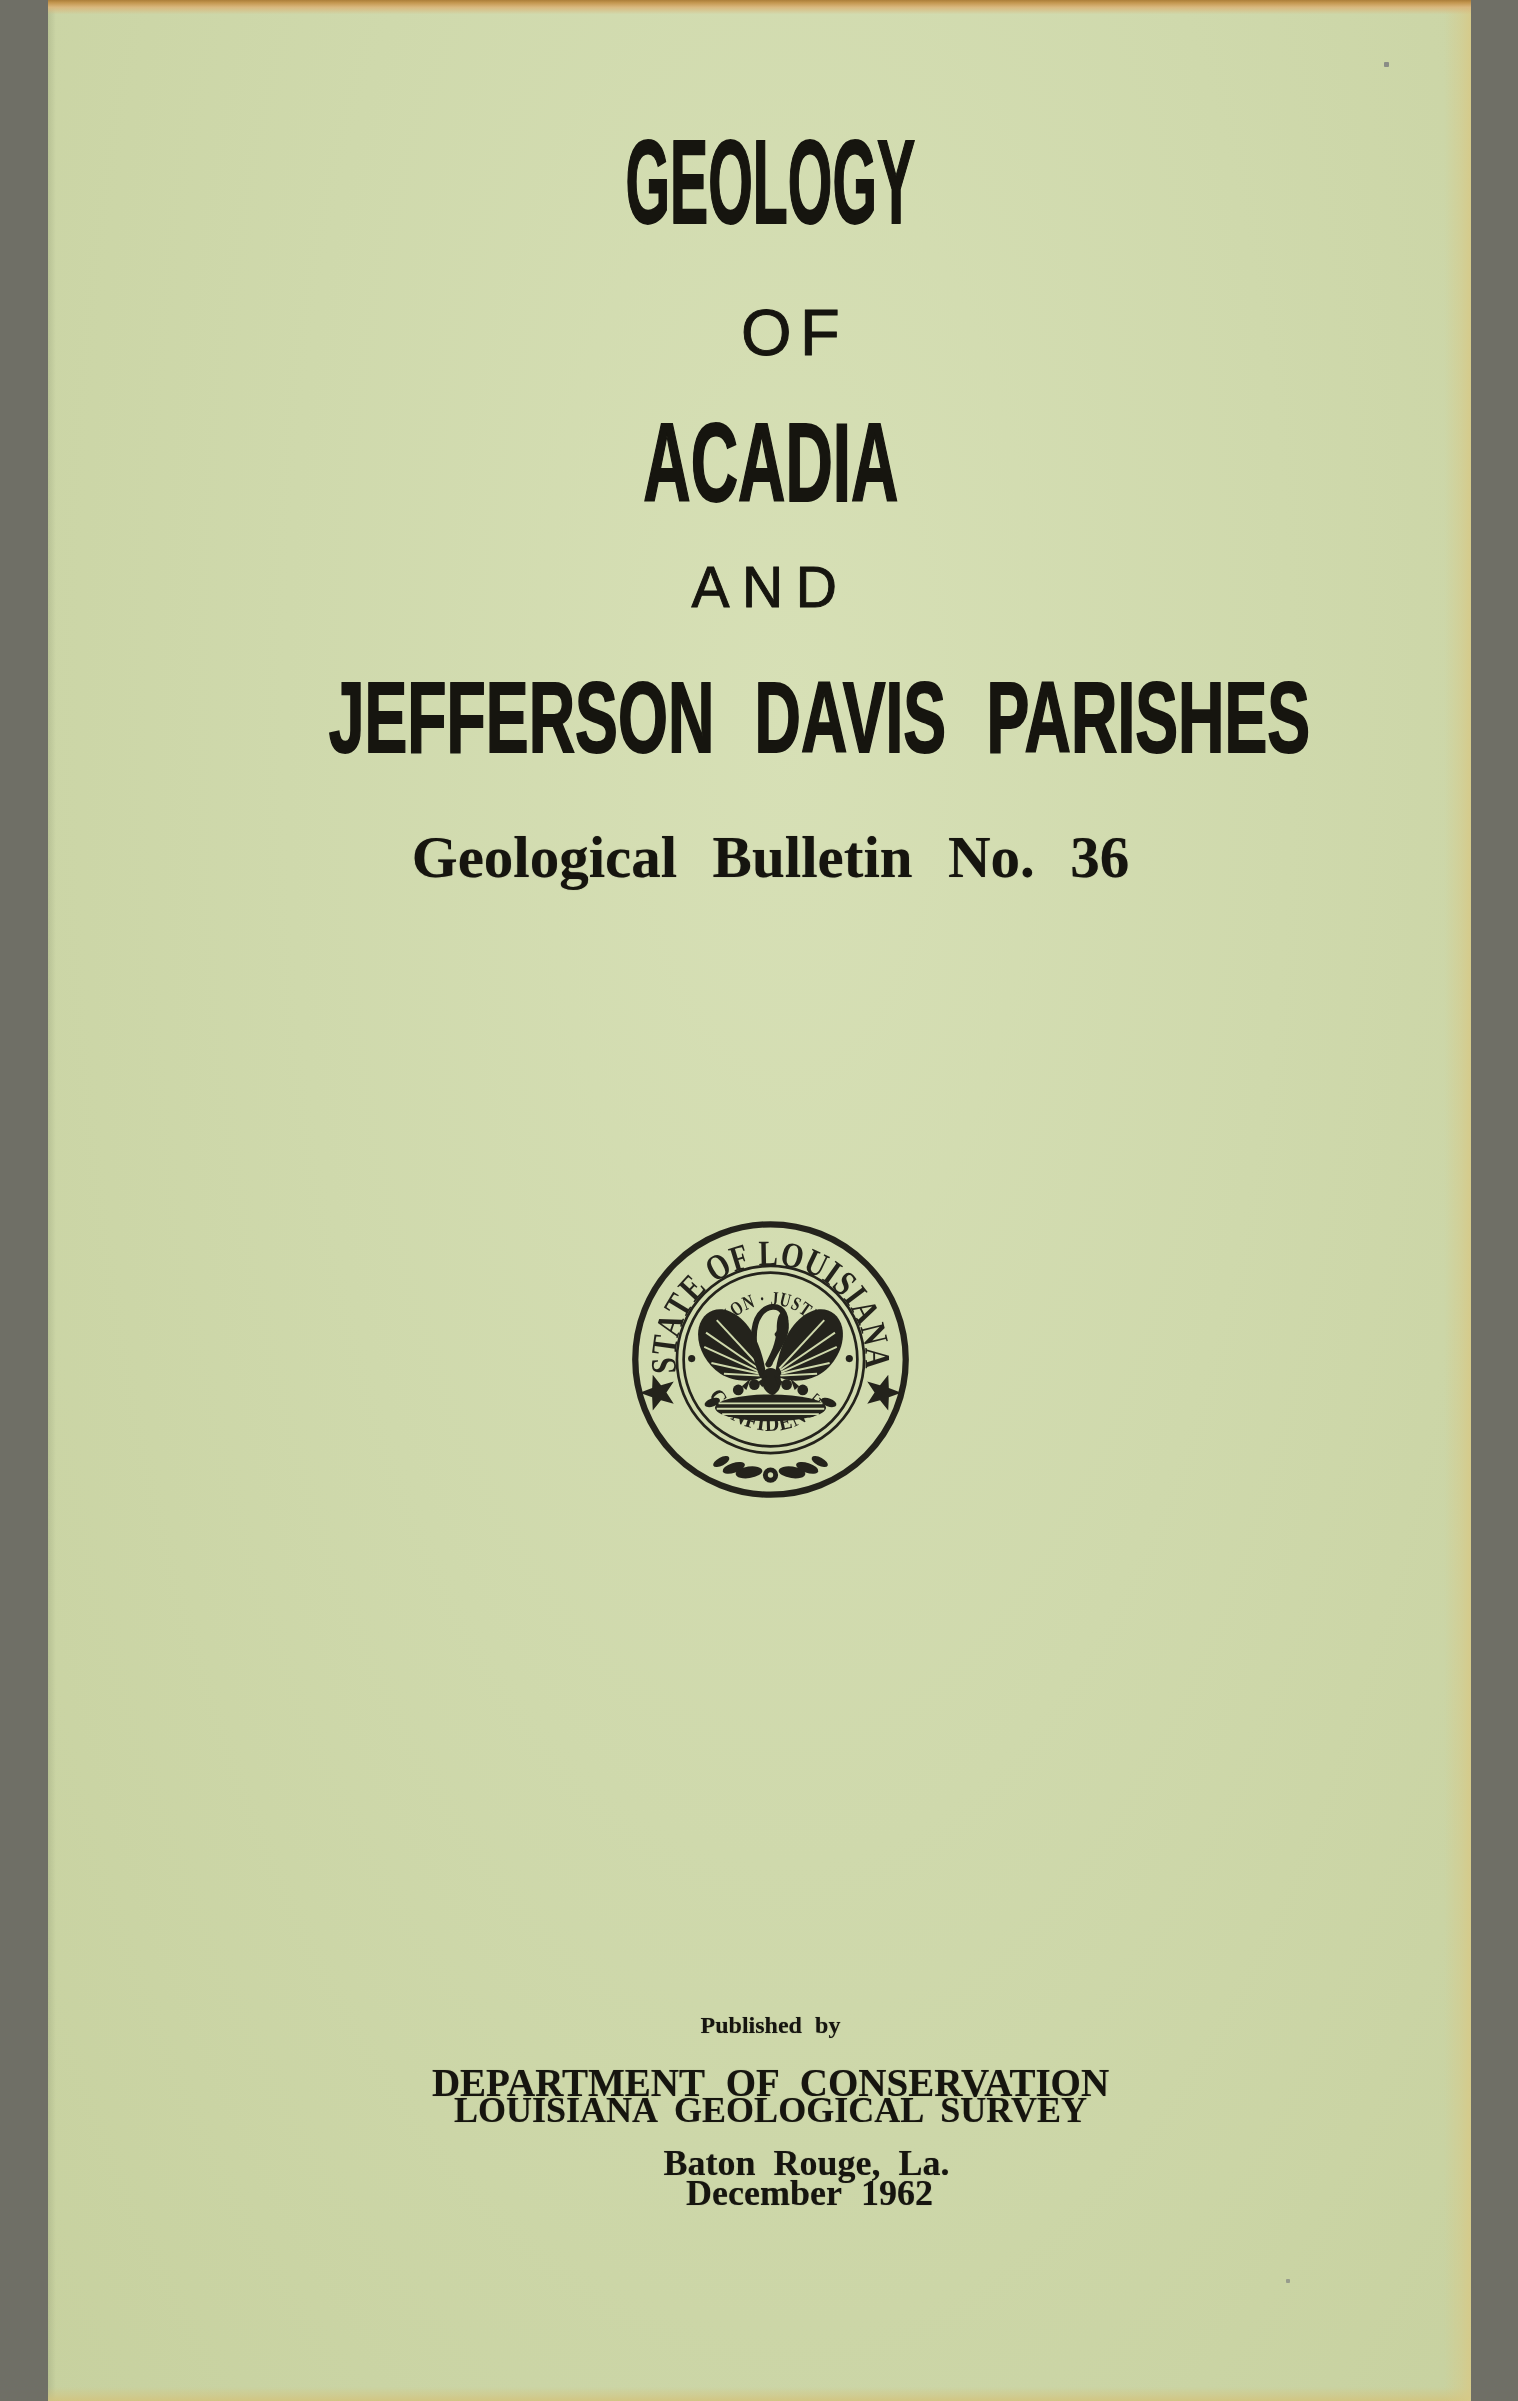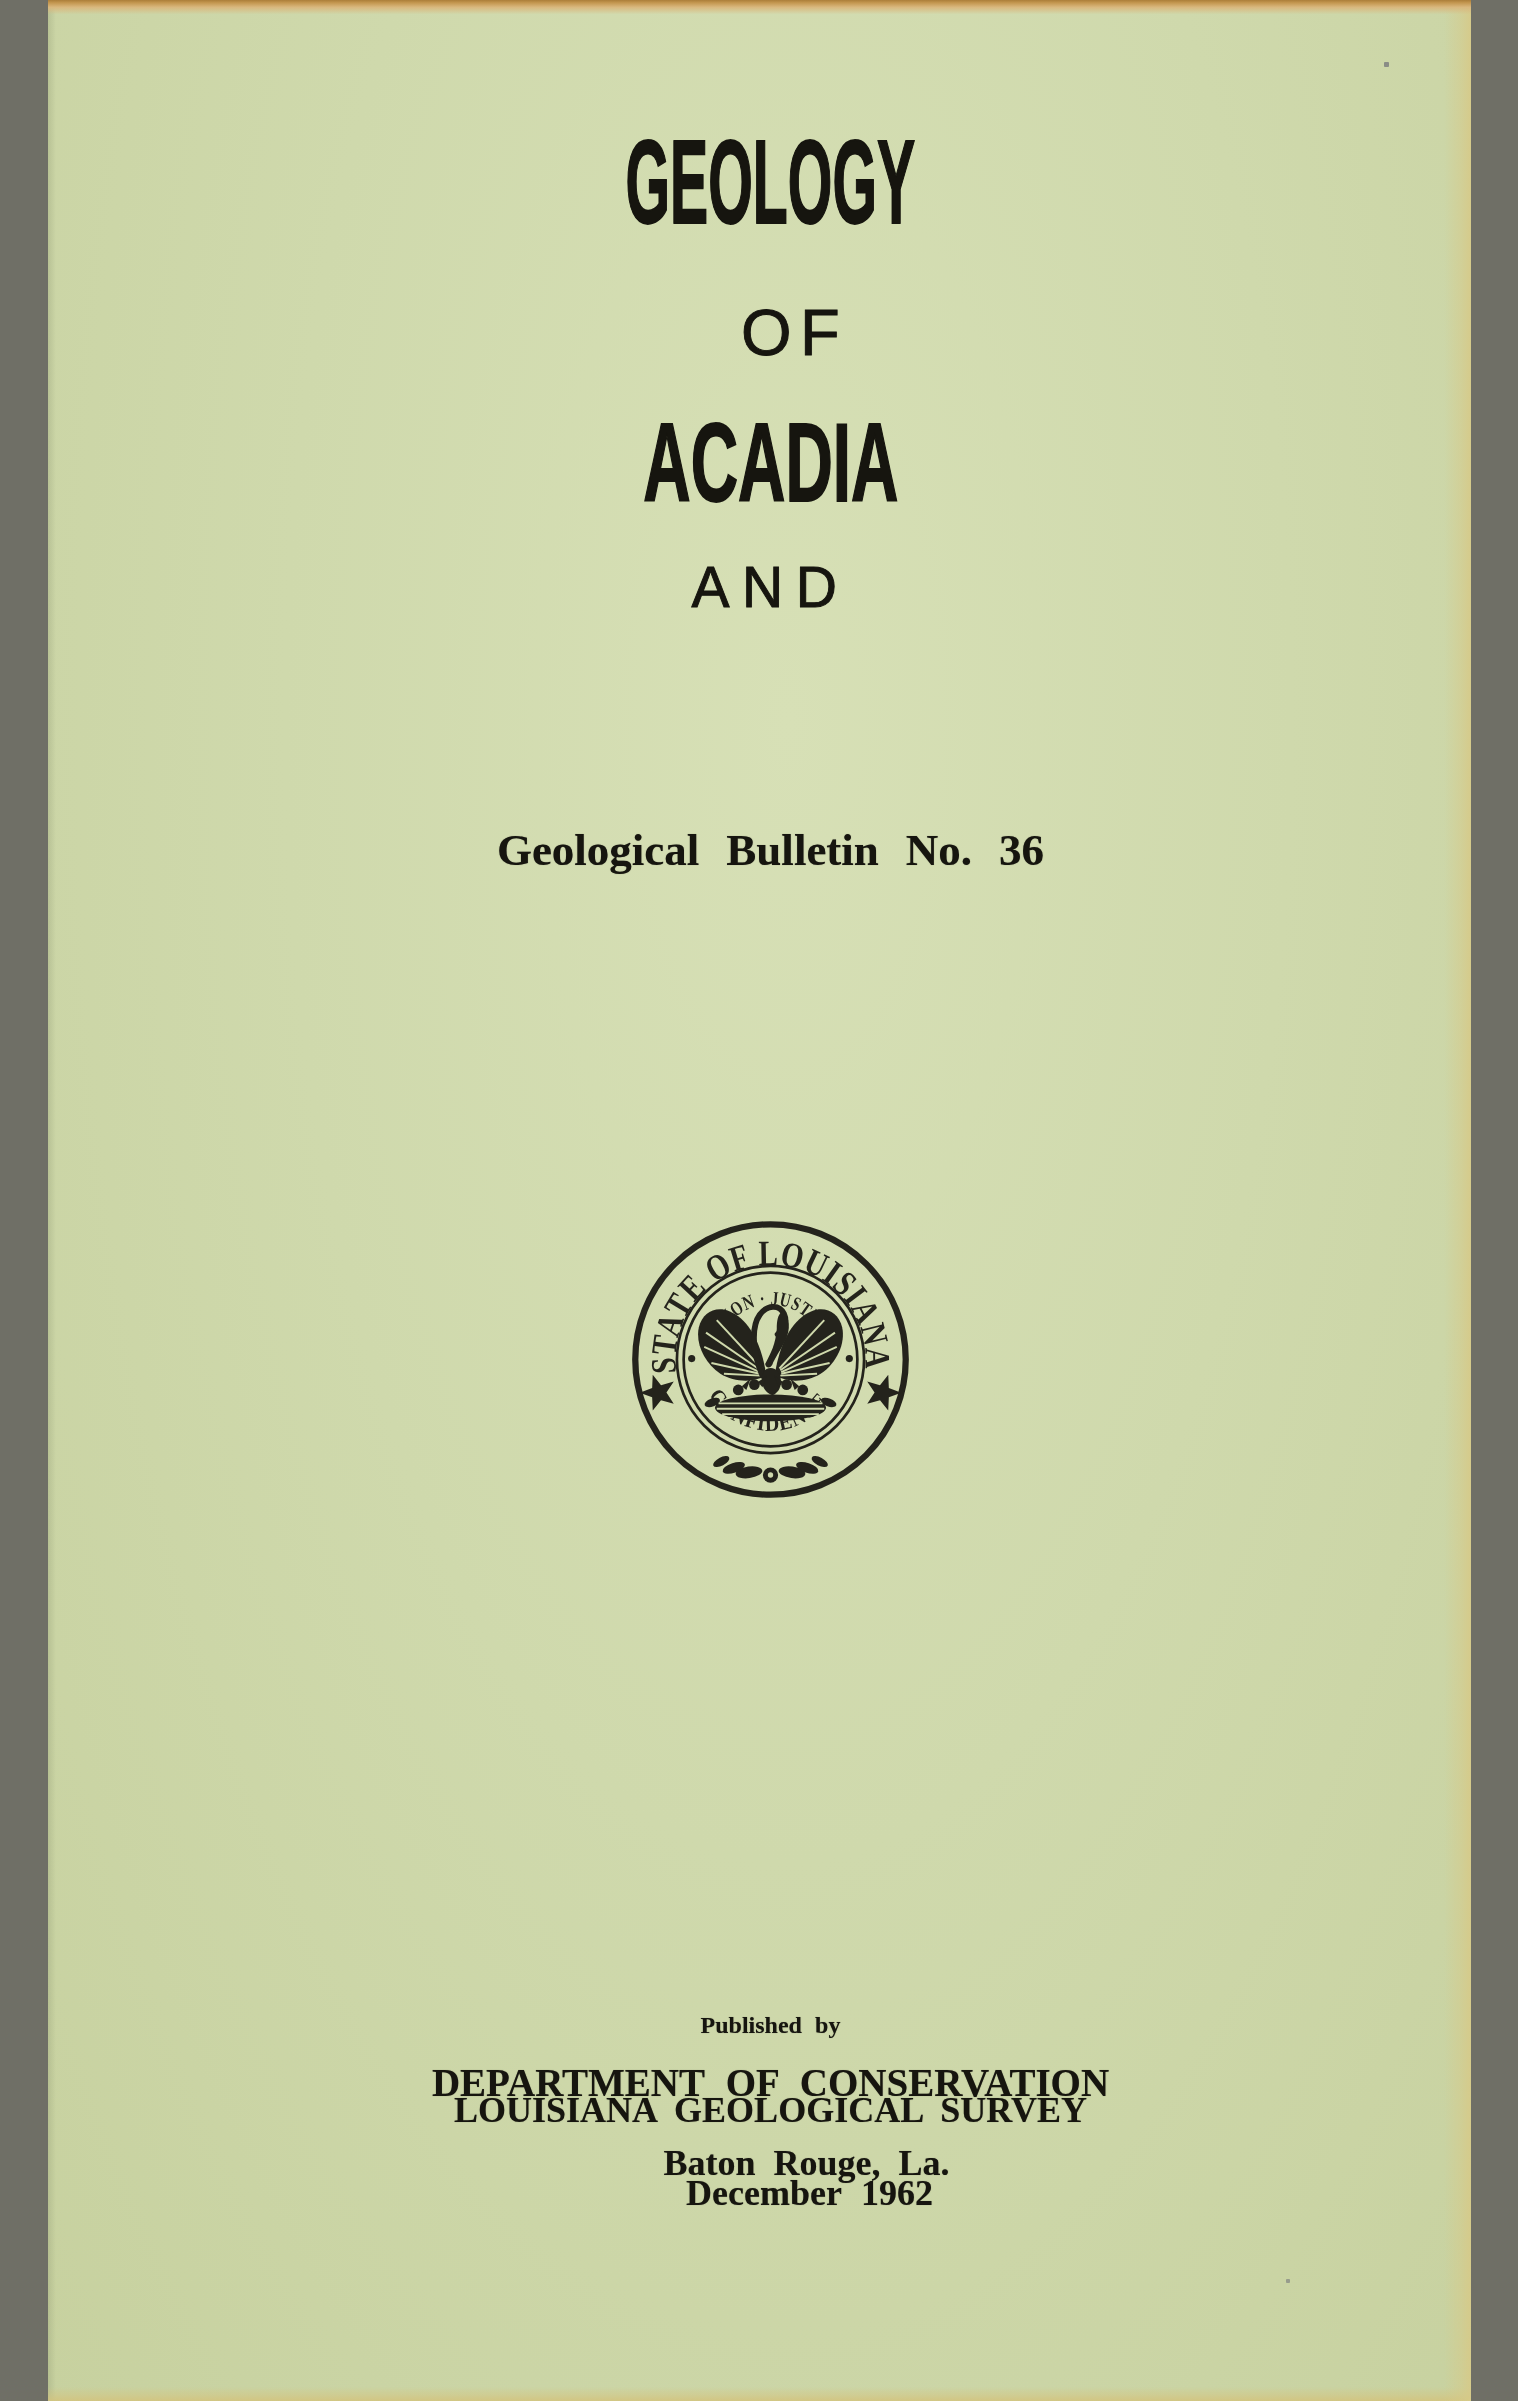--- a/index.html
+++ b/index.html
@@ -21,21 +21,21 @@
     display:inline-block; transform-origin:50% 50%;
     -webkit-text-stroke:1.8px #16150f;
   }
   .t-geology  { font-size:118px; }
   .t-acadia   { font-size:111px; }
   .t-parishes { font-size:101px; word-spacing:0.35em; }
   .t-of  { font-family:"Liberation Sans","DejaVu Sans",sans-serif; font-weight:400; font-size:65px; letter-spacing:0.13em;margin-left:48px; -webkit-text-stroke:0.9px #16150f; }
   .t-and { font-family:"Liberation Sans","DejaVu Sans",sans-serif; font-weight:400; font-size:57px; letter-spacing:0.22em;text-align:right; -webkit-text-stroke:0.9px #16150f; }
 
   .serif { font-family:"Liberation Serif","DejaVu Serif",serif; font-weight:700; }
-  .t-bulletin { font-size:45px; word-spacing:0.35em; }
+  .t-bulletin { font-size:59px; word-spacing:0.35em; }
   .t-pub      { font-size:24px; word-spacing:0.3em; }
   .t-dept     { font-size:39px; word-spacing:0.3em; }
   .t-survey   { font-size:36px; word-spacing:0.25em; }
   .t-baton    { font-size:36px; word-spacing:0.25em;padding-left:36px; }
   .t-date     { font-size:36px; word-spacing:0.3em;padding-left:39px; }
 
   .seal { position:absolute; left:581px; top:1218px; width:283px; height:283px; opacity:0.96; }
   .seal * { shape-rendering:auto; }
   .seal text {
     font-family:"Liberation Serif","DejaVu Serif",serif; font-weight:700;
@@ -64,20 +64,23 @@
     </div>
 
     <div class="line" style="top:408px">
       <span class="title-black t-acadia ink" style="transform: scaleX(0.591);">ACADIA</span>
     </div>
 
     <div class="line" style="top:559px">
       <span class="t-and ink">AND</span>
     </div>
 
+    <div class="line" style="top:667px">
+      <span class="title-black t-parishes ink" style="transform: scaleX(0.6361);">JEFFERSON DAVIS PARISHES</span>
+    </div>
 
     <div class="line serif t-bulletin ink" style="top:828px">
       <span>Geological Bulletin No. 36</span>
     </div>
 
     <div class="line serif t-pub ink" style="top:2013px">
       <span>Published by</span>
     </div>
     <div class="line serif t-dept ink" style="top:2063px">
       <span>DEPARTMENT OF CONSERVATION</span>

